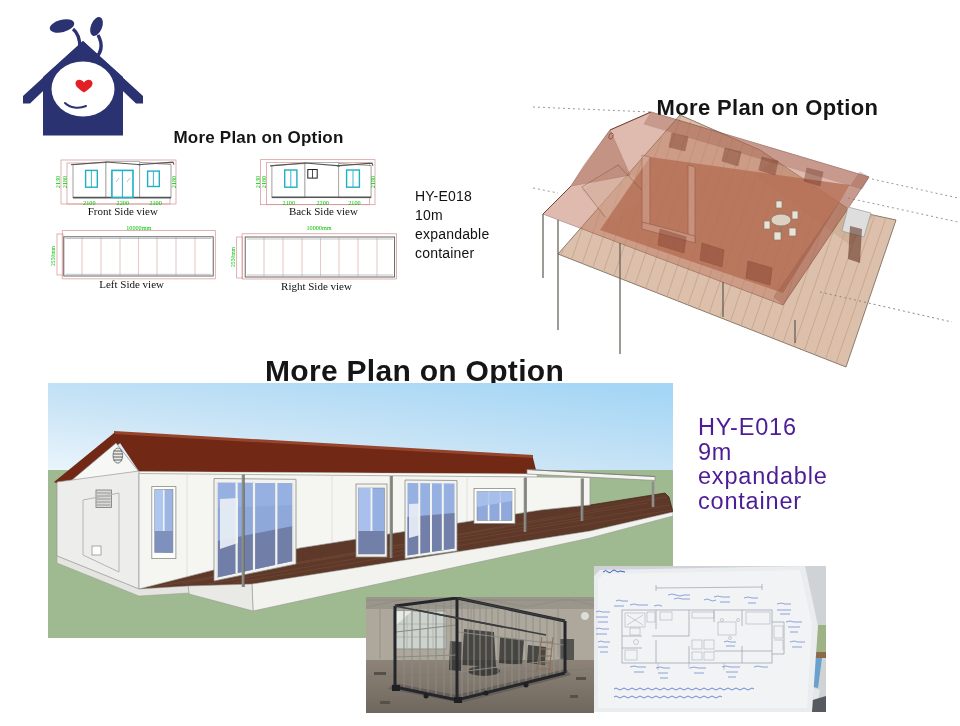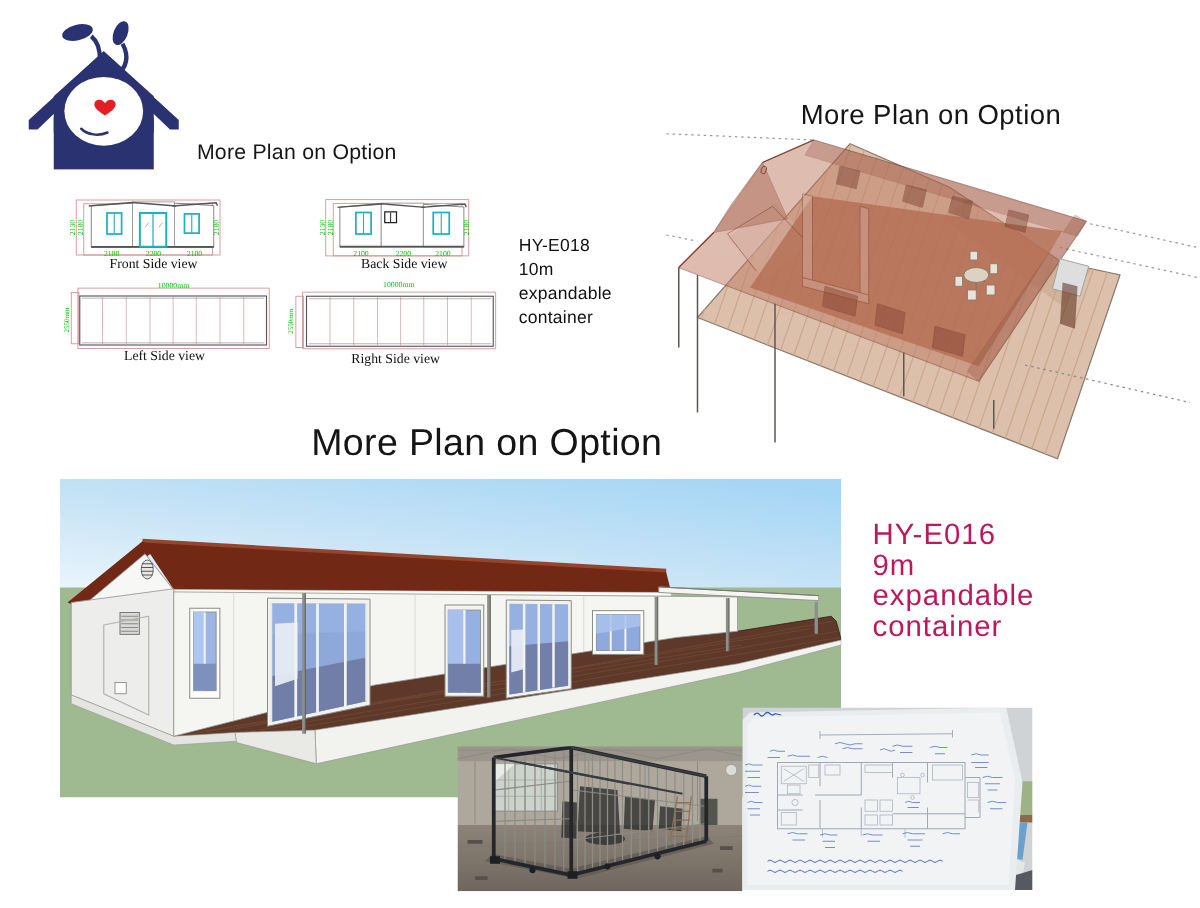--- a/index.html
+++ b/index.html
@@ -1,19 +1,19 @@
 <!DOCTYPE html>
 <html><head>
 <meta charset="utf-8">
 <style>
   html,body{margin:0;padding:0;background:#fff;}
   #page{position:relative;width:960px;height:726px;background:#fff;overflow:hidden;
         font-family:"Liberation Sans",sans-serif;}
   .abs{position:absolute;}
-  h1,h2,h3{margin:0;font-weight:normal;color:#151515;}
+  h1,h2,h3{margin:16px;font-weight:bold;color:#151515;}
 </style>
 </head>
 <body>
 <div id="page">
 
 <svg class="abs" style="left:20px;top:6px" width="126" height="136" viewBox="0 0 126 136">
   <g>
 
     <rect x="23" y="88" width="80" height="41.5" fill="#2b3272"></rect>
 
@@ -323,21 +323,21 @@
     </g>
     <g stroke="#5d5d58" stroke-width="0.8">
       <path d="M196.2,91.5 L196.2,204"></path>
       <path d="M344.2,93 L344.2,175"></path>
       <path d="M478.2,94.5 L478.2,149"></path>
       <path d="M535.2,95.5 L535.2,138"></path>
     </g>
   </g>
 </svg>
 
-<div class="abs" style="left:698px;top:415px;font-size:23.5px;line-height:24.7px;letter-spacing:0.8px;color:#be185d;">HY-E016<br>9m<br>expandable<br>container</div>
+<div class="abs" style="left:698px;top:415px;font-size:23.5px;line-height:24.7px;letter-spacing:0.8px;color:#4c1d95;">HY-E016<br>9m<br>expandable<br>container</div>
 
 <svg class="abs" style="left:366px;top:597px" width="228" height="116" viewBox="0 0 228 116">
   <defs>
     <linearGradient id="floorg" x1="0" y1="0" x2="0" y2="1">
       <stop offset="0" stop-color="#8d8379"></stop>
           <stop offset="1" stop-color="#6f675d"></stop>
     </linearGradient>
   </defs>
   <g id="factory">
 

